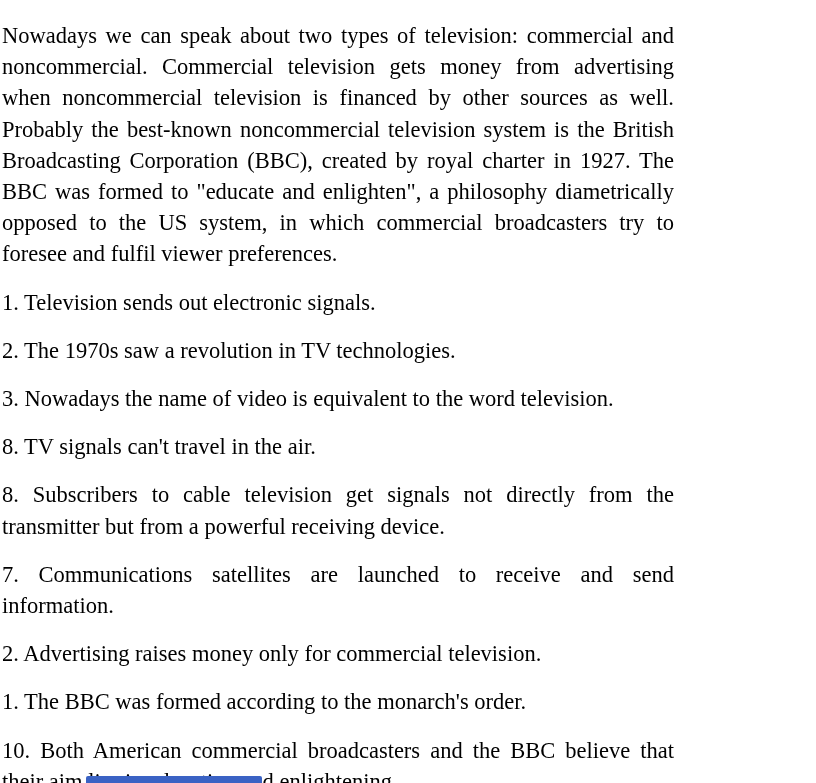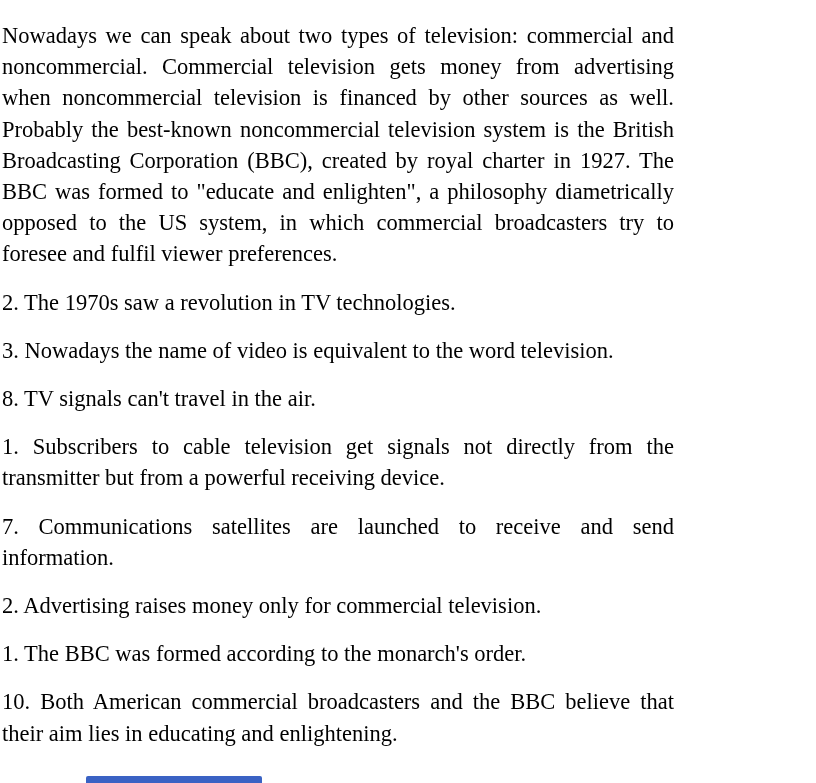--- a/index.html
+++ b/index.html
@@ -43,24 +43,25 @@
     border-radius: 2px 2px 0 0;
   }
 </style>
 </head>
 <body style="background: rgb(255, 255, 255); color: rgb(0, 0, 0);">
 
 <div class="page">
   <p class="para">Nowadays we can speak about two types of television: commercial and noncommercial. Commercial television gets money from advertising when noncommercial television is financed by other sources as well. Probably the best-known noncommercial television system is the British Broadcasting Corporation (BBC), created by royal charter in 1927. The BBC was formed to "educate and enlighten", a philosophy diametrically opposed to the US system, in which commercial broadcasters try to foresee and fulfil viewer preferences.</p>
 
   <div>
+    <p class="item">1. Television sends out electronic signals.</p>
     <p class="item">2. The 1970s saw a revolution in TV technologies.</p>
     <p class="item">3. Nowadays the name of video is equivalent to the word television.</p>
     <p class="item">8. TV signals can't travel in the air.</p>
-    <p class="item">1. Subscribers to cable television get signals not directly from the transmitter but from a powerful receiving device.</p>
+    <p class="item">8. Subscribers to cable television get signals not directly from the transmitter but from a powerful receiving device.</p>
     <p class="item">7. Communications satellites are launched to receive and send information.</p>
     <p class="item">2. Advertising raises money only for commercial television.</p>
     <p class="item">1. The BBC was formed according to the monarch's order.</p>
     <p class="item">10. Both American commercial broadcasters and the BBC believe that their aim lies in educating and enlightening.</p>
   </div>
 </div>
 
 <div class="blue-bar" style="background: rgb(58, 98, 196);"></div>
 
 </body></html>

